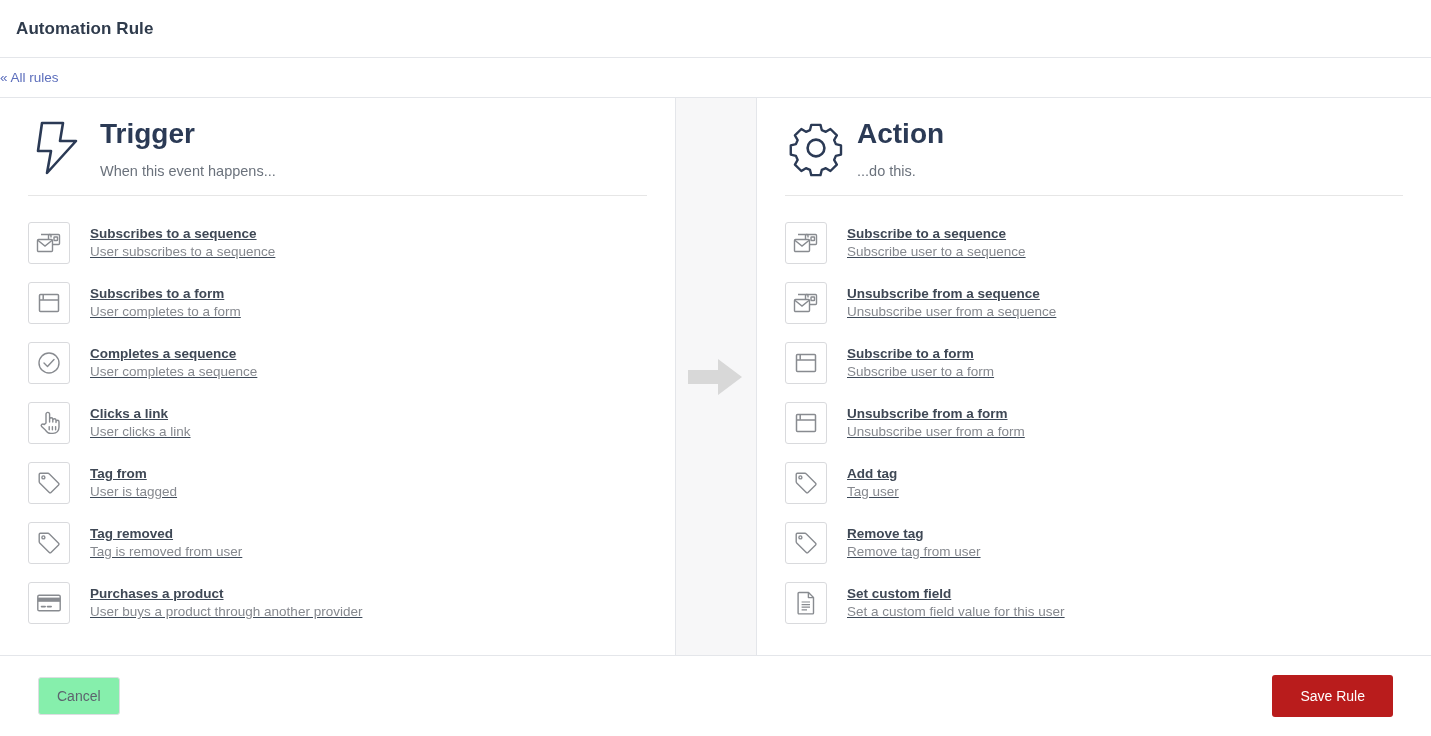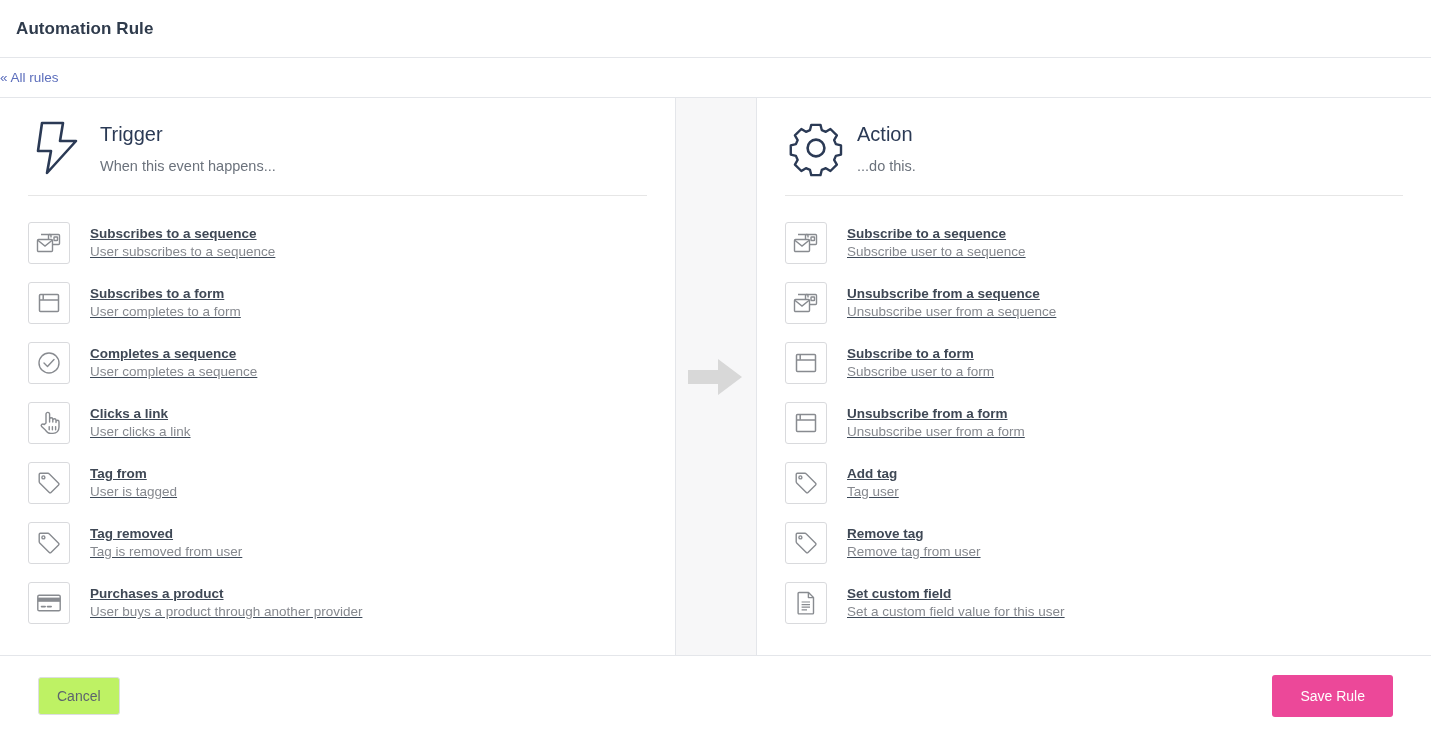--- a/index.html
+++ b/index.html
@@ -79,22 +79,22 @@
     width: 62px;
     height: 62px;
     flex: 0 0 62px;
     display: flex;
     align-items: center;
     justify-content: center;
     color: #2b3a55;
   }
   .panel-header-text { margin-left: 10px; }
   .panel-header-title {
-    font-size: 20px;
-    font-weight: 400;
+    font-size: 28px;
+    font-weight: 700;
     color: #2b3a55;
     line-height: 1.2;
   }
   .panel-header-sub {
     font-size: 14.5px;
     color: #6b727c;
     margin-top: 12px;
   }
 
   
@@ -134,32 +134,32 @@
   .footer {
     height: 79px;
     display: flex;
     align-items: center;
     padding: 0 38px;
   }
   .btn-cancel {
     font-family: "Liberation Sans", sans-serif;
     font-size: 14px;
     color: #5d646e;
-    background: #bef264;
+    background: #86efac;
     border: 1px solid #dcdee1;
     border-radius: 3px;
     padding: 10px 18px;
     cursor: pointer;
   }
   .btn-save {
     margin-left: auto;
     font-family: "Liberation Sans", sans-serif;
     font-size: 14px;
     color: #ffffff;
-    background: #ec4899;
+    background: #b91c1c;
     border: none;
     border-radius: 3px;
     padding: 13px 28px;
     cursor: pointer;
   }
 
   svg { display: block; }
 </style>
 </head>
 <body>

